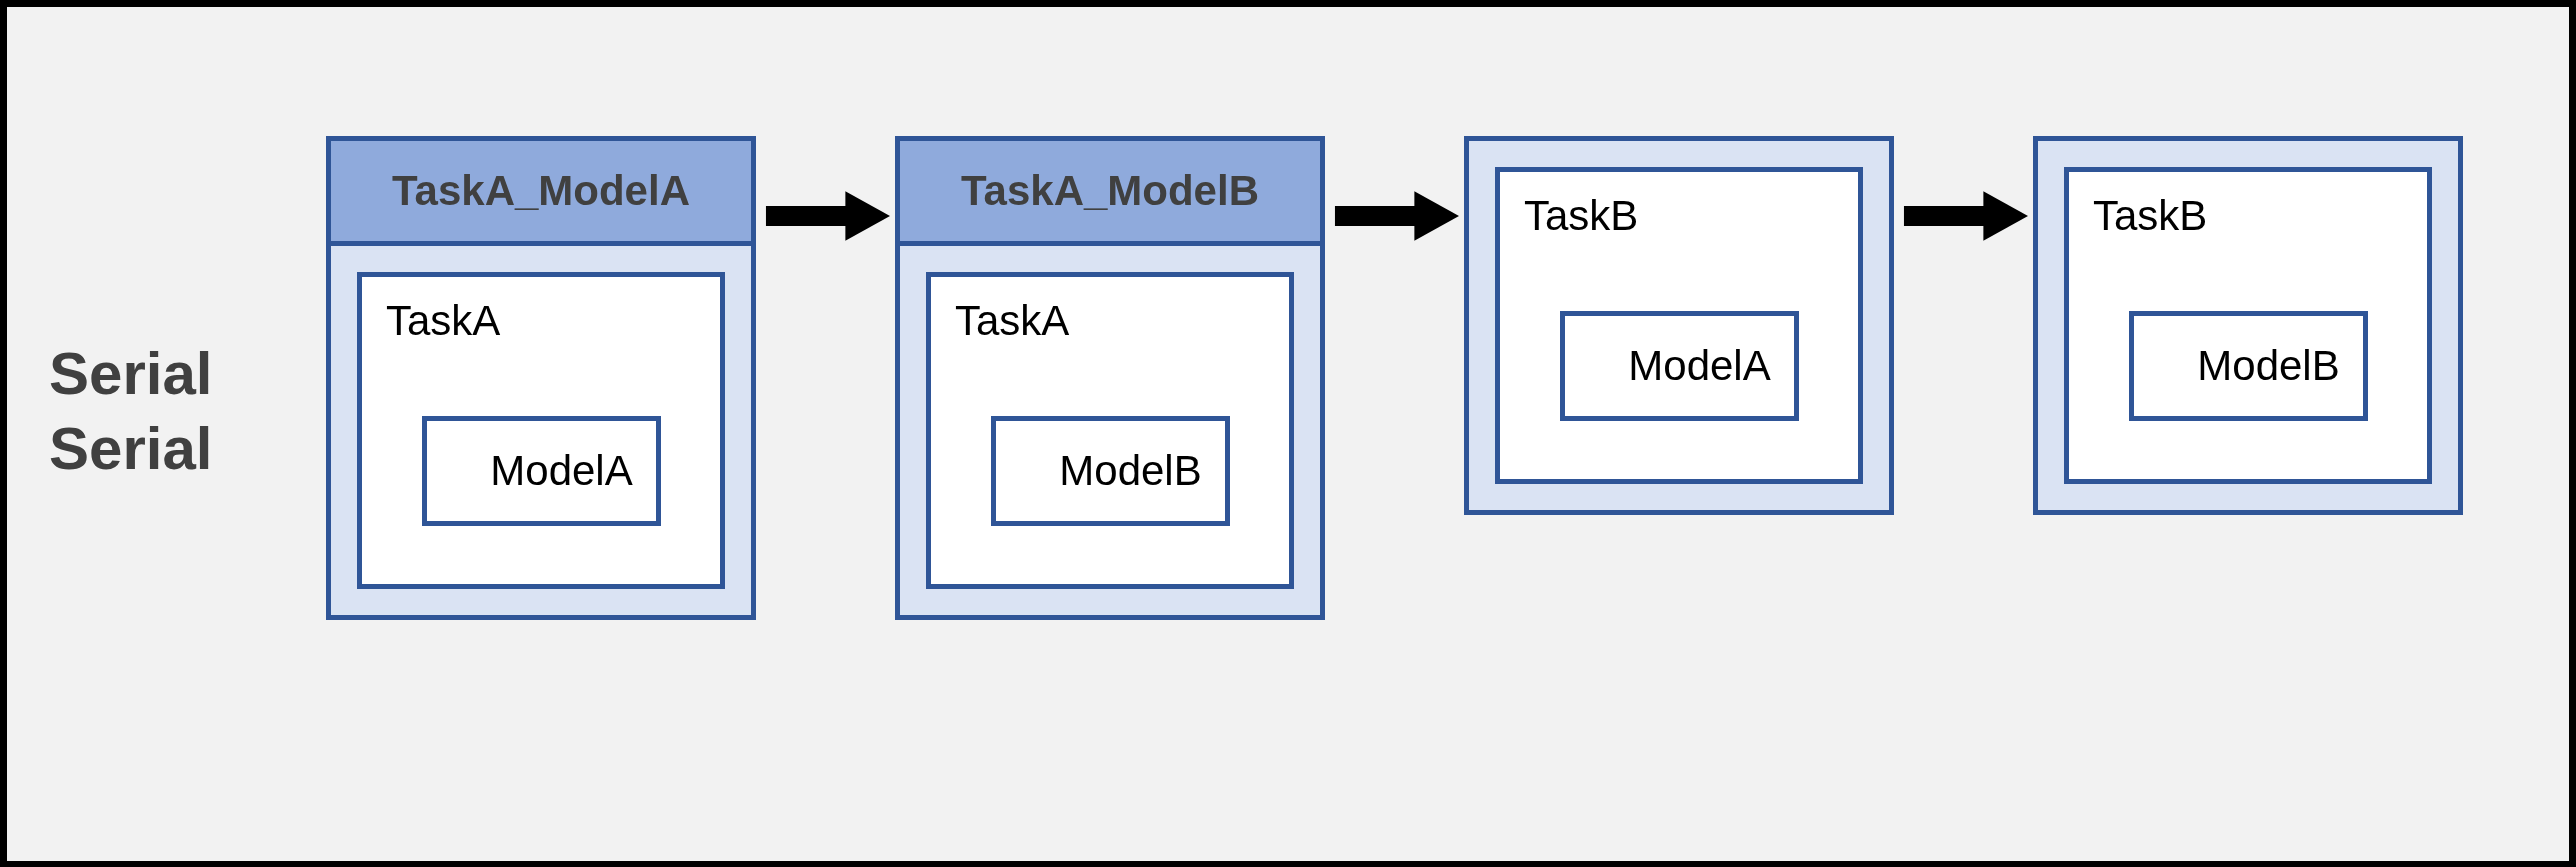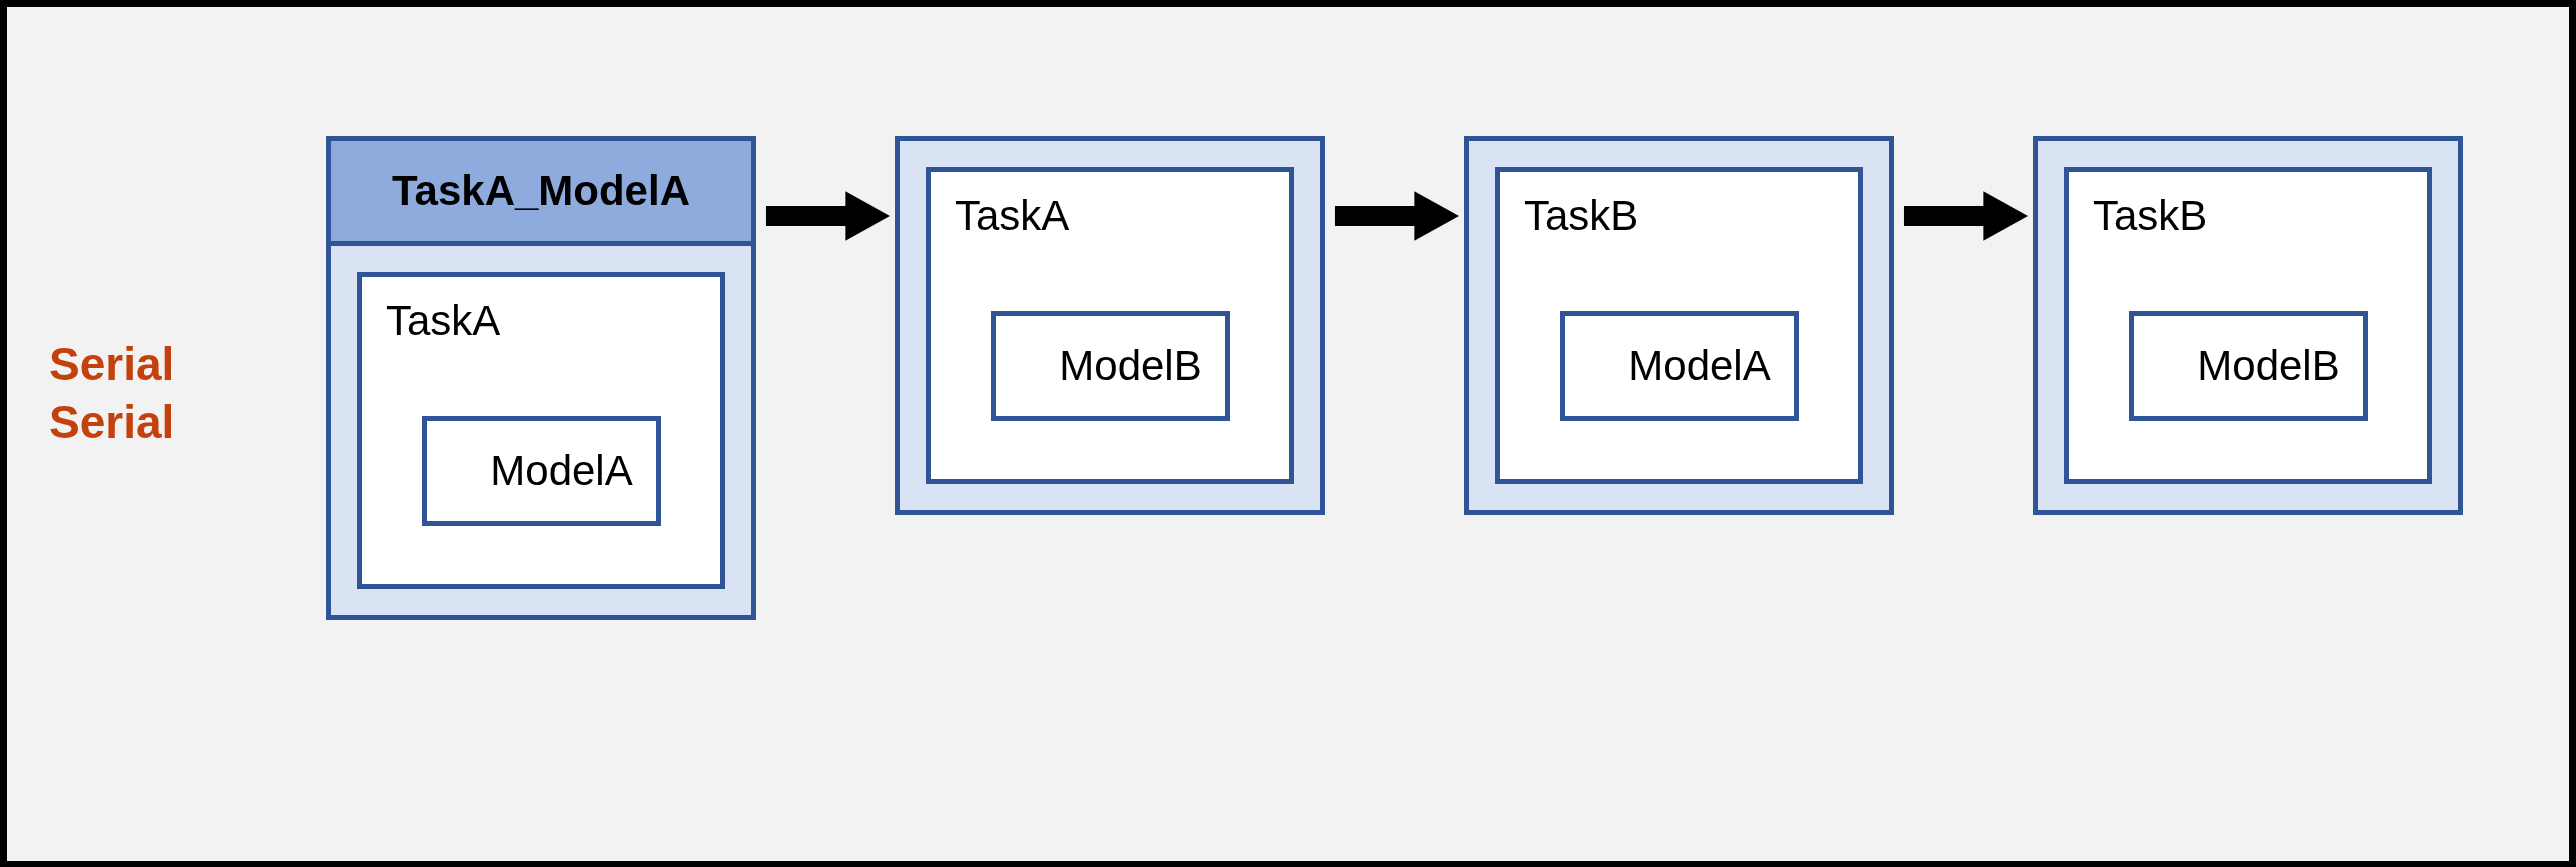--- a/index.html
+++ b/index.html
@@ -13,23 +13,23 @@
     width: 2576px;
     height: 868px;
     border: 7px solid #000;
     background: #f2f2f2;
     position: relative;
   }
   .label-block {
     position: absolute;
     left: 42px;
     top: 329px;
-    font-size: 46px;
+    font-size: 60px;
     line-height: 1.25;
-    color: #c2410c;
+    color: #404040;
   }
   .label-block .bold { font-weight: 700; }
   .label-block .reg  { font-weight: 400; }
 
   .flow {
     position: absolute;
     left: 319px;
     top: 129px;
     display: flex;
     align-items: flex-start;
@@ -42,21 +42,21 @@
     box-sizing: border-box;
     display: flex;
     flex-direction: column;
   }
   .stage-header {
     background: #8faadc;
     border-bottom: 5px solid #2f5597;
     text-align: center;
     font-size: 42px;
     font-weight: 700;
-    color: #000000;
+    color: #404040;
     padding: 26px 10px;
   }
   .stage-body {
     padding: 26px;
     box-sizing: border-box;
   }
   .task-box {
     border: 5px solid #2f5597;
     background: #fff;
     box-sizing: border-box;
@@ -125,20 +125,21 @@
     </div>
 
     <div class="arrow-slot">
       <svg width="129" height="50" viewBox="0 0 130 50">
         <line x1="5" y1="25" x2="90" y2="25" stroke="#000" stroke-width="20"></line>
         <polygon points="85,0 130,25 85,50" fill="#000"></polygon>
       </svg>
     </div>
 
     <div class="stage">
+      <div class="stage-header">TaskA_ModelB</div>
       <div class="stage-body">
         <div class="task-box">
           <div class="task-label">TaskA</div>
           <div class="model-box">
             <div class="model-label">ModelB</div>
           </div>
         </div>
       </div>
     </div>
 

